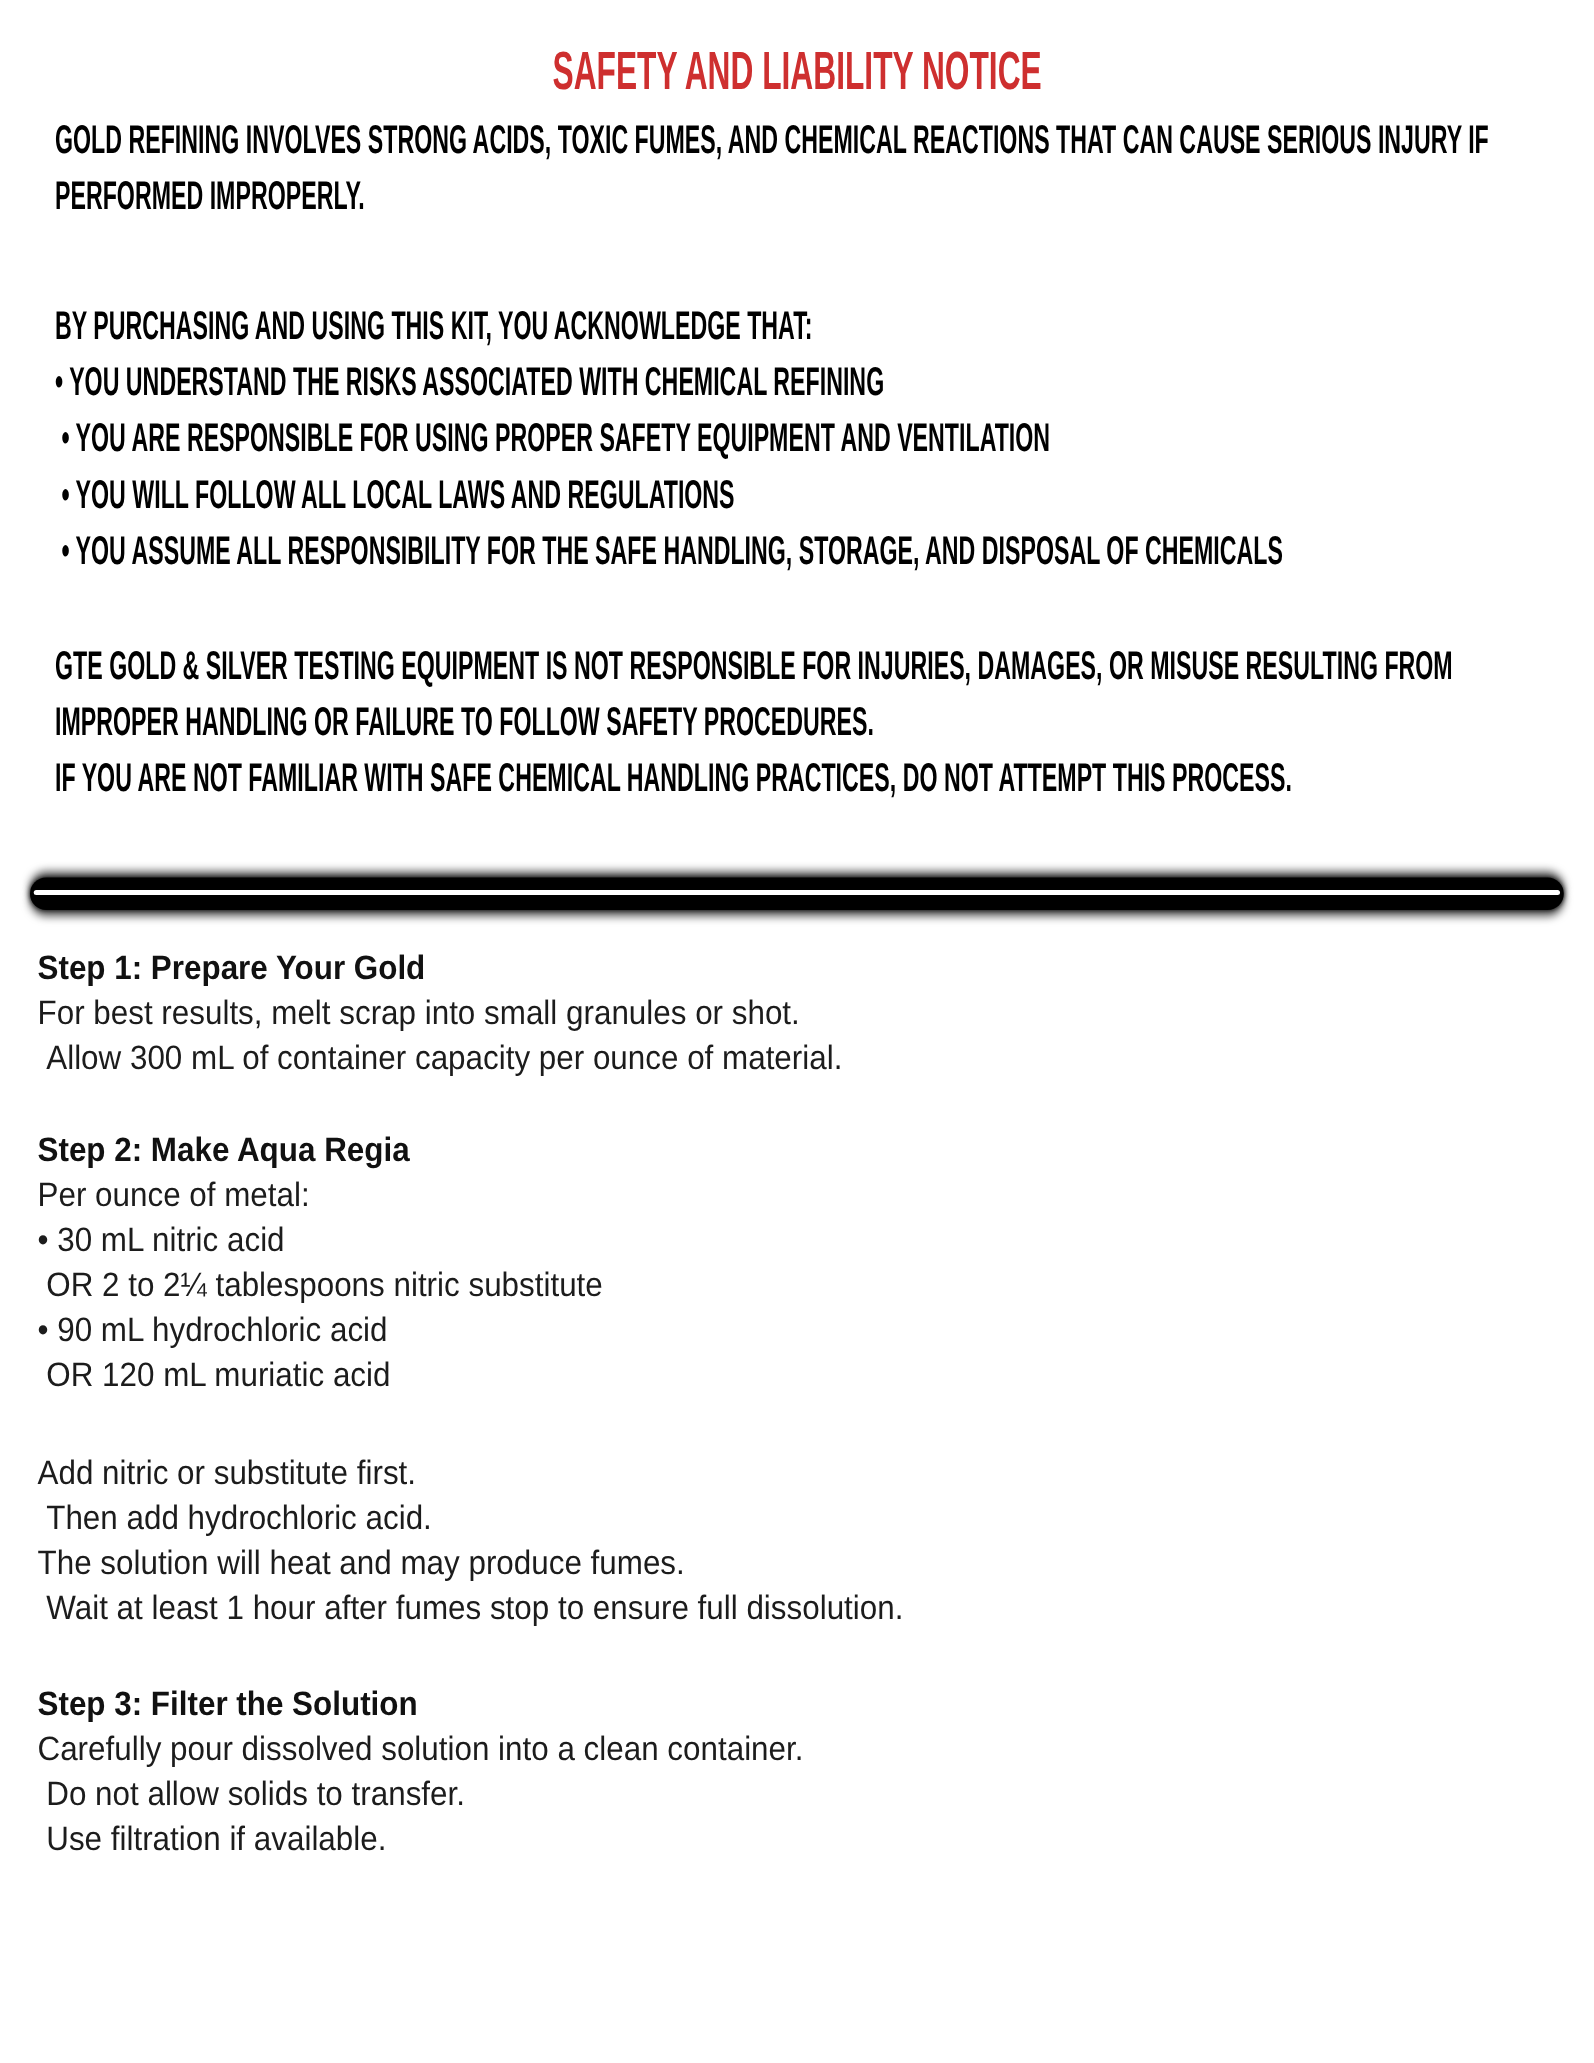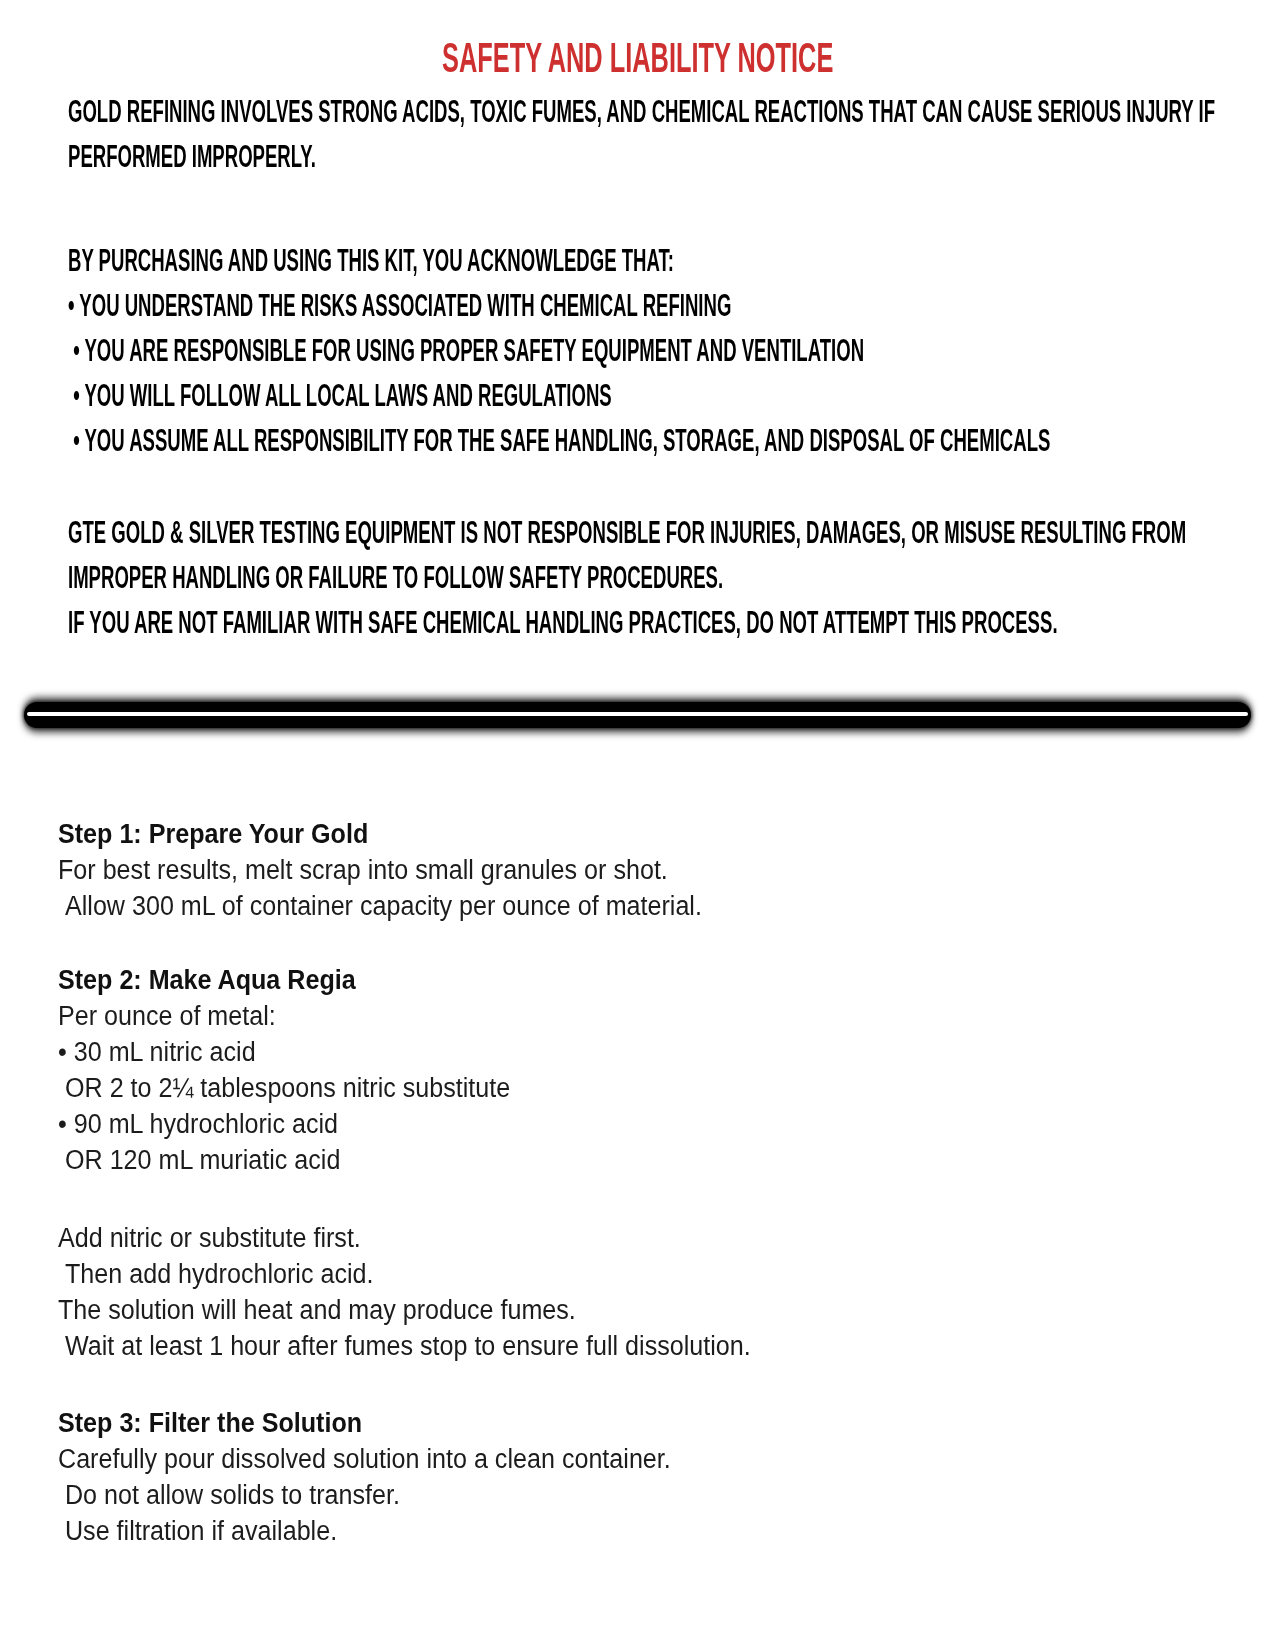--- a/index.html
+++ b/index.html
@@ -31,21 +31,21 @@
     color: #ce2f2f;
     white-space: nowrap;
   }
   .doc-title .squeeze {
     display: inline-block;
     transform: scaleX(0.59);
   }
 
   
   .caps-section {
-    padding-left: 68px;
+    padding-left: 44px;
   }
   .caps-scale {
     width: 2300px;
     transform: scaleX(0.58);
     transform-origin: 0 0;
     font-weight: bold;
     font-size: 32px;
     line-height: 45px;
     color: #000000;
   }
@@ -73,22 +73,22 @@
     left: 3px;
     right: 3px;
     top: 10px;
     height: 4px;
     background: #ffffff;
     border-radius: 2px;
   }
 
   
   .steps-section {
-    margin-top: 88px;
-    padding-left: 58px;
+    margin-top: 28px;
+    padding-left: 30px;
   }
   .steps-scale {
     width: 1330px;
     transform: scaleX(0.93);
     transform-origin: 0 0;
     font-size: 27px;
     line-height: 36px;
     color: #1c1c1c;
   }
   .step { margin: 0; }

